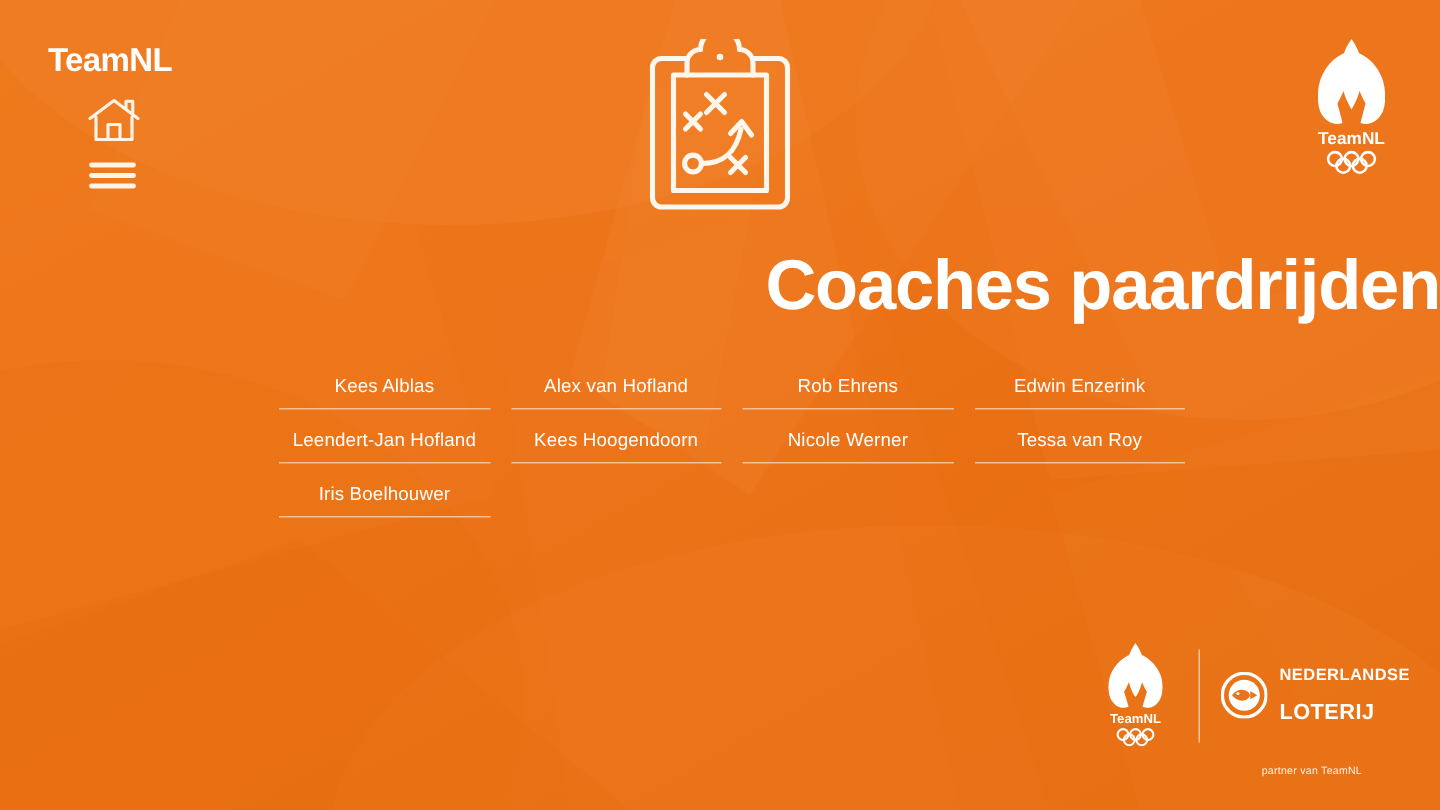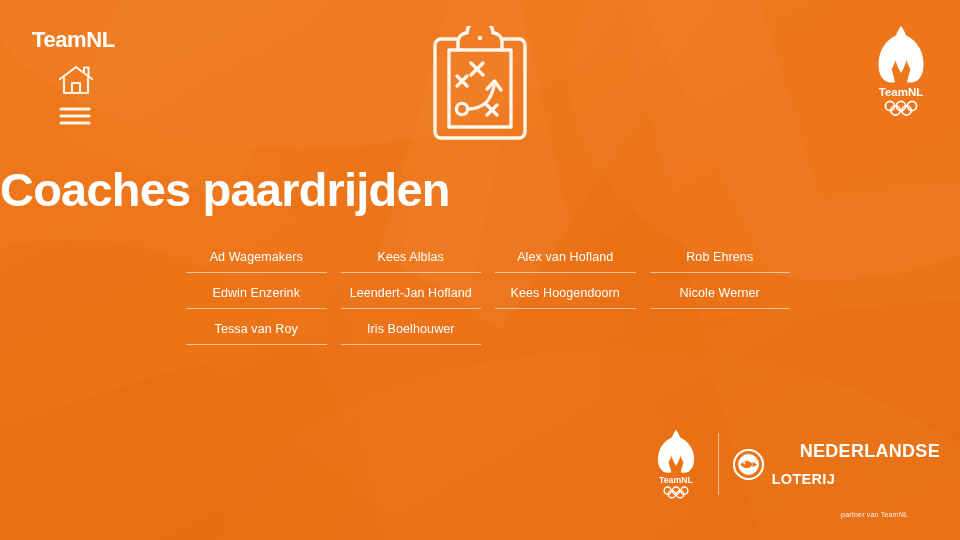--- a/index.html
+++ b/index.html
@@ -28,21 +28,21 @@
   .home-icon { width:36px; height:32px; }
   .menu-icon { width:32px; height:20px; margin-top:6px; margin-left:1px; }
 
   
   .hero-icon { position:absolute; left:50%; top:26px; transform:translateX(-50%); }
   .hero-icon svg { width:104px; height:118px; display:block; }
 
   
   .page-title {
     position:absolute; left:0; right:0; top:164px;
-    text-align:left;
+    text-align:right;
     color:#fff;
     font-size:47px;
     font-weight:bold;
     letter-spacing:-0.8px;
     line-height:1.1;
   }
 
   
   .names-grid {
     position:absolute;
@@ -71,21 +71,21 @@
   .emblem-tr svg { display:block; }
 
   
   .footer-lockup { position:absolute; right:20px; bottom:22px; }
   .lockup-row { display:flex; align-items:center; gap:14px; }
   .lockup-div {
     width:1px; height:62px; background:rgba(255,255,255,0.6);
   }
   .nl-logo { display:flex; align-items:center; gap:8px; }
   .nl-text { color:#fff; line-height:1.0; }
-  .nl-text .l1 { font-size:18px; font-weight:bold; letter-spacing:0.3px; display:block;margin-left:28px; }
+  .nl-text .l1 { font-size:11px; font-weight:bold; letter-spacing:0.3px; display:block; }
   .nl-text .l2 { font-size:14.5px; font-weight:bold; letter-spacing:0.3px; display:block; margin-top:12px;}
   .partner-line {
     text-align:right;
     color:rgba(255,255,255,0.92);
     font-size:7px;
     letter-spacing:0.2px;
     margin-top:8px;
     padding-right:32px;
   }
 </style>
@@ -163,21 +163,20 @@
       </g>
       <circle cx="34" cy="83" r="5.6"></circle>
       <path d="M40 83 C56 83 63 74 66 60"></path>
       <path d="M59 63 L66.5 55 L73 64"></path>
     </svg>
   </div>
 
   <h1 class="page-title">Coaches paardrijden</h1>
 
   <div class="names-grid">
-    <div class="name-cell">Ad Wagemakers</div>
     <div class="name-cell">Kees Alblas</div>
     <div class="name-cell">Alex van Hofland</div>
 
     <div class="name-cell">Rob Ehrens</div>
     <div class="name-cell">Edwin Enzerink</div>
     <div class="name-cell">Leendert-Jan Hofland</div>
     <div class="name-cell">Kees Hoogendoorn</div>
 
     <div class="name-cell">Nicole Werner</div>
     <div class="name-cell">Tessa van Roy</div>

